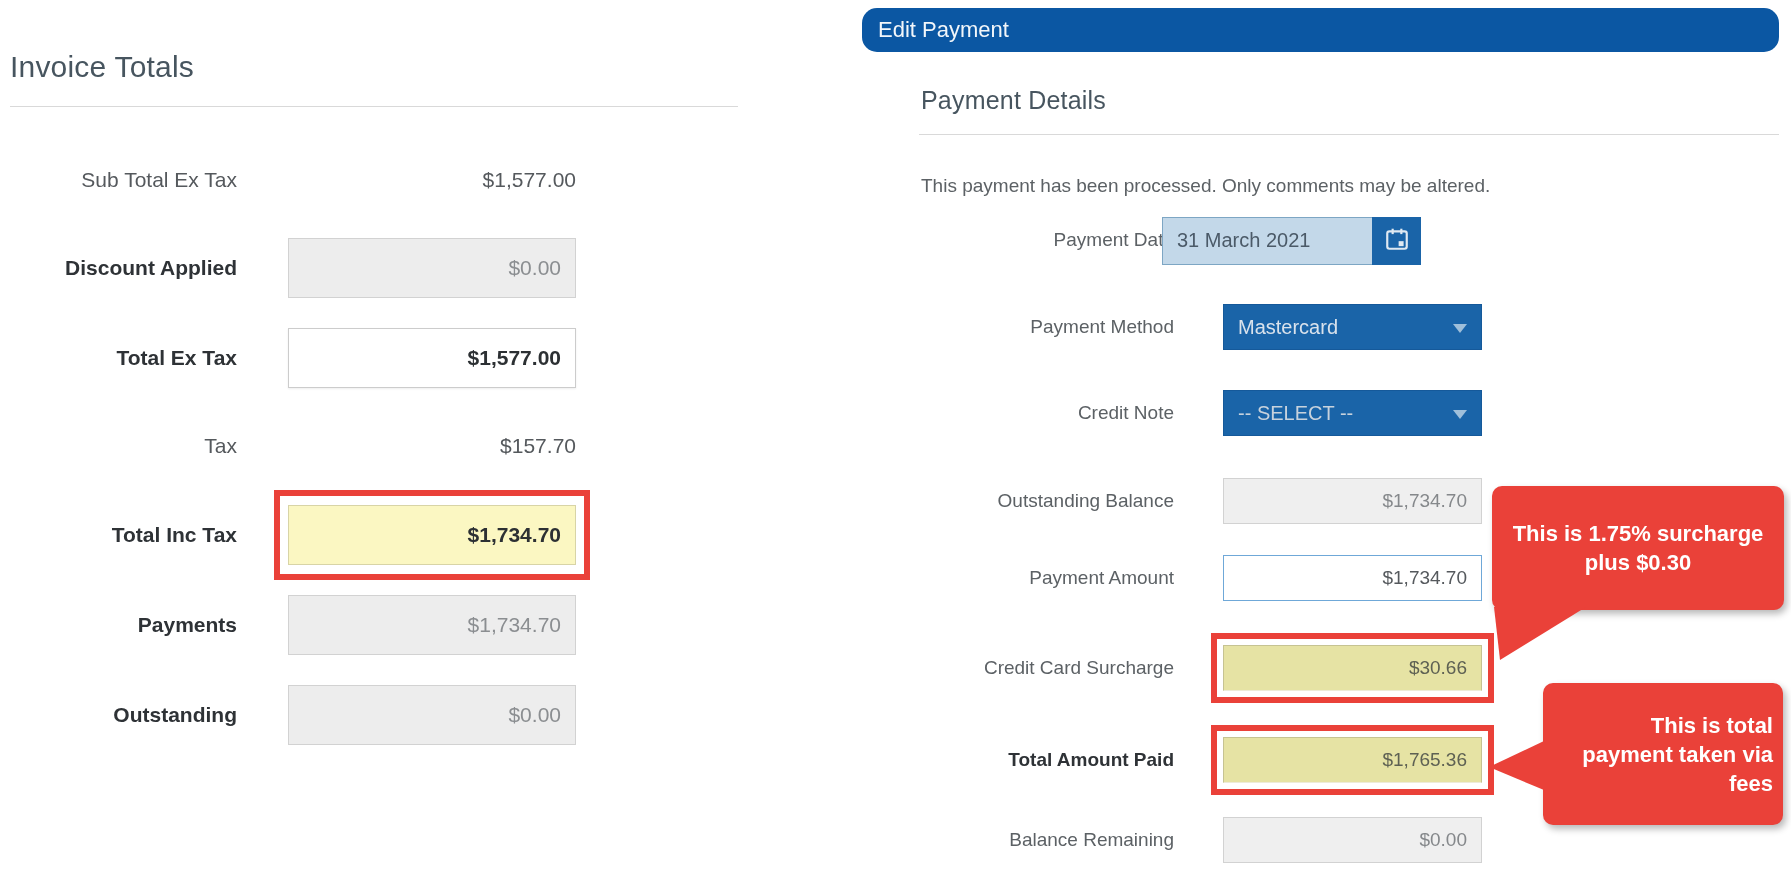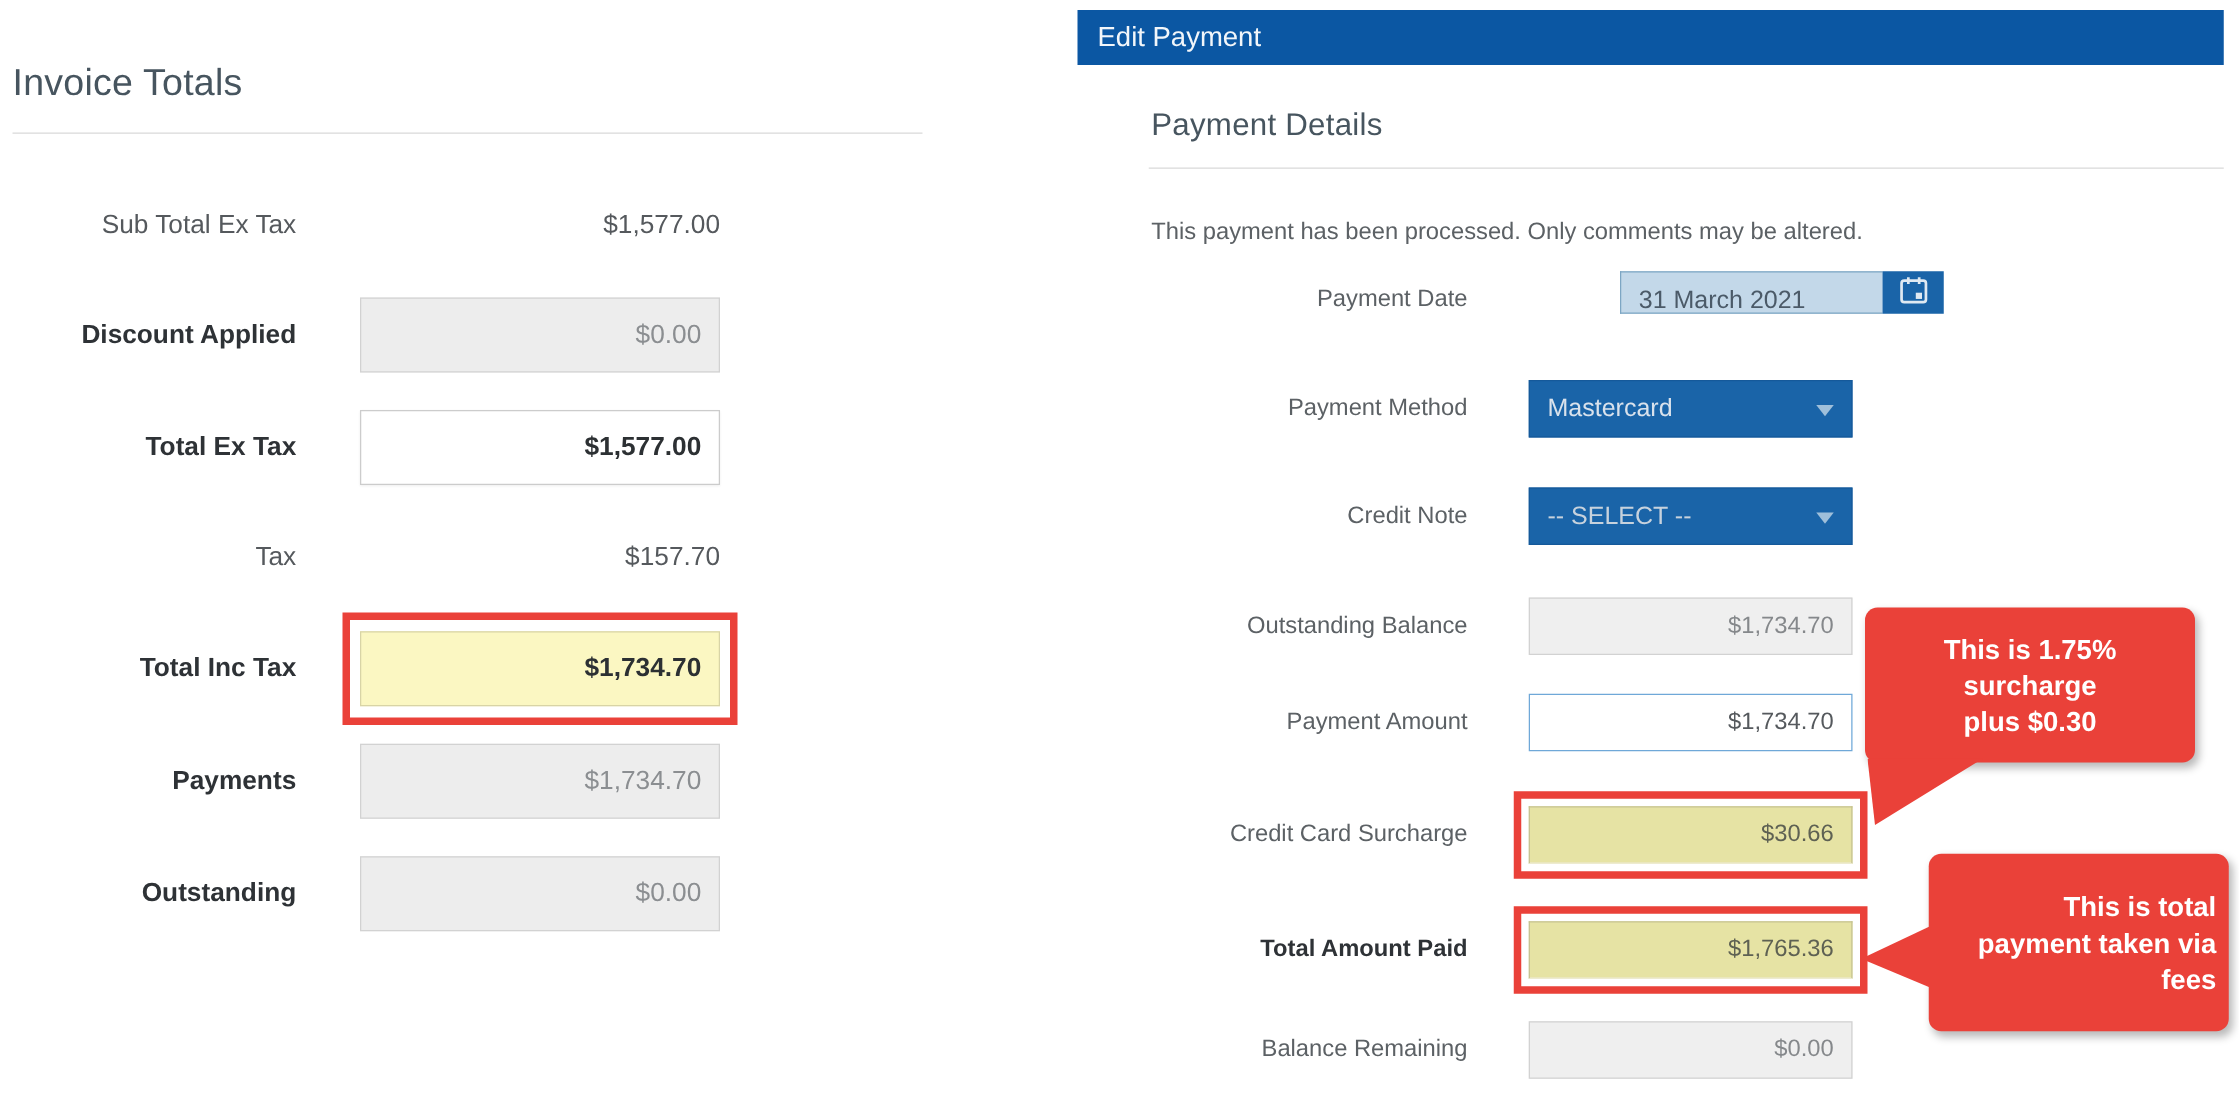--- a/index.html
+++ b/index.html
@@ -18,21 +18,21 @@
   .l-box{
     position:absolute; left:288px; width:288px; height:60px; line-height:58px;
     text-align:right; padding-right:14px; font-size:21px; border:1px solid #d2d2d2;
   }
   .l-box.disabled{ background:#ededed; color:#8b8e91; }
   .l-box.white{ background:#ffffff; border-color:#cccccc; color:#2c3033; font-weight:700; box-shadow:0 1px 2px rgba(0,0,0,.07); }
   .l-box.yellow{ background:#fbf7c2; border-color:#d8d4a6; color:#2c3033; font-weight:700; }
   
   .edit-bar{
     position:absolute; left:862px; top:8px; width:917px; height:44px;
-    background:#0b57a3; color:#f2f6fa; font-size:22px; line-height:44px; padding-left:16px; font-weight:400;
+    background:#0b57a3; color:#f2f6fa; font-size:22px; line-height:44px; padding-left:16px; font-weight:400;border-radius:15px;
   }
   .r-label{ position:absolute; left:900px; width:274px; text-align:right; font-size:19px; color:#5c6165; }
   .r-label.bold{ font-weight:700; color:#2e3236; }
   .notice{ position:absolute; left:921px; top:175px; font-size:19px; color:#5c6165; }
   .r-field{
     position:absolute; left:1223px; width:259px; height:46px; line-height:44px;
     font-size:19px; border:1px solid #d2d2d2;
   }
   .r-field.money{ text-align:right; padding-right:14px; }
   .r-field.disabled{ background:#efefef; color:#85888b; }
@@ -41,21 +41,21 @@
   .dropdown{
     position:absolute; left:1223px; width:259px; height:46px; background:#1a64a8; border:1px solid #15599a;
     color:#d9e2ec; font-size:20px; line-height:44px; padding-left:14px; cursor:pointer;
   }
   .dropdown .arrow{
     position:absolute; right:14px; top:19px; width:0; height:0;
     border-left:7px solid transparent; border-right:7px solid transparent; border-top:9px solid #9fbfda;
   }
   .dropdown.muted{ color:#c7d2dd; }
   .date-field{
-    position:absolute; left:1296px; width:259px; height:34px; display:flex; cursor:pointer;
+    position:absolute; left:1162px; width:259px; height:48px; display:flex; cursor:pointer;
   }
   .date-text{
     flex:1; background:#c3d8e9; border:1px solid #7da6c4; border-right:none;
     color:#4b5a68; font-size:20px; line-height:44px; padding-left:14px;
   }
   .date-btn{
     width:49px; background:#1a64a8; display:flex; align-items:center; justify-content:center;
   }
   
   .red-rect{ position:absolute; border:6px solid #ea4139; background:transparent; z-index:5; }
@@ -145,21 +145,21 @@
     <div class="red-rect" style="left:1211px; top:633px; width:283px; height:70px;"></div>
 
     <div class="r-label bold" style="top:749px;">Total Amount Paid</div>
     <div class="r-field money yellow" style="top:737px;">$1,765.36</div>
     <div class="red-rect" style="left:1211px; top:725px; width:283px; height:70px;"></div>
 
     <div class="r-label" style="top:829px;">Balance Remaining</div>
     <div class="r-field money disabled" style="top:817px;">$0.00</div>
   </section>
 
-  <div class="callout" style="left:1492px; top:486px; width:264px; height:124px;">
+  <div class="callout" style="left:1492px; top:486px; width:292px; height:124px;">
     <span>This is 1.75% surcharge</span>
     <span>plus $0.30</span>
   </div>
   <svg class="tail" style="left:1494px; top:607px;" width="95" height="54" viewBox="0 0 95 54">
     <polygon points="0,0 92,0 6,53" fill="#ea4139"></polygon>
   </svg>
 
   <div class="callout" style="left:1543px; top:683px; width:240px; height:142px;align-items:flex-end;">
     <span>This is total</span>
     <span>payment taken via</span>

